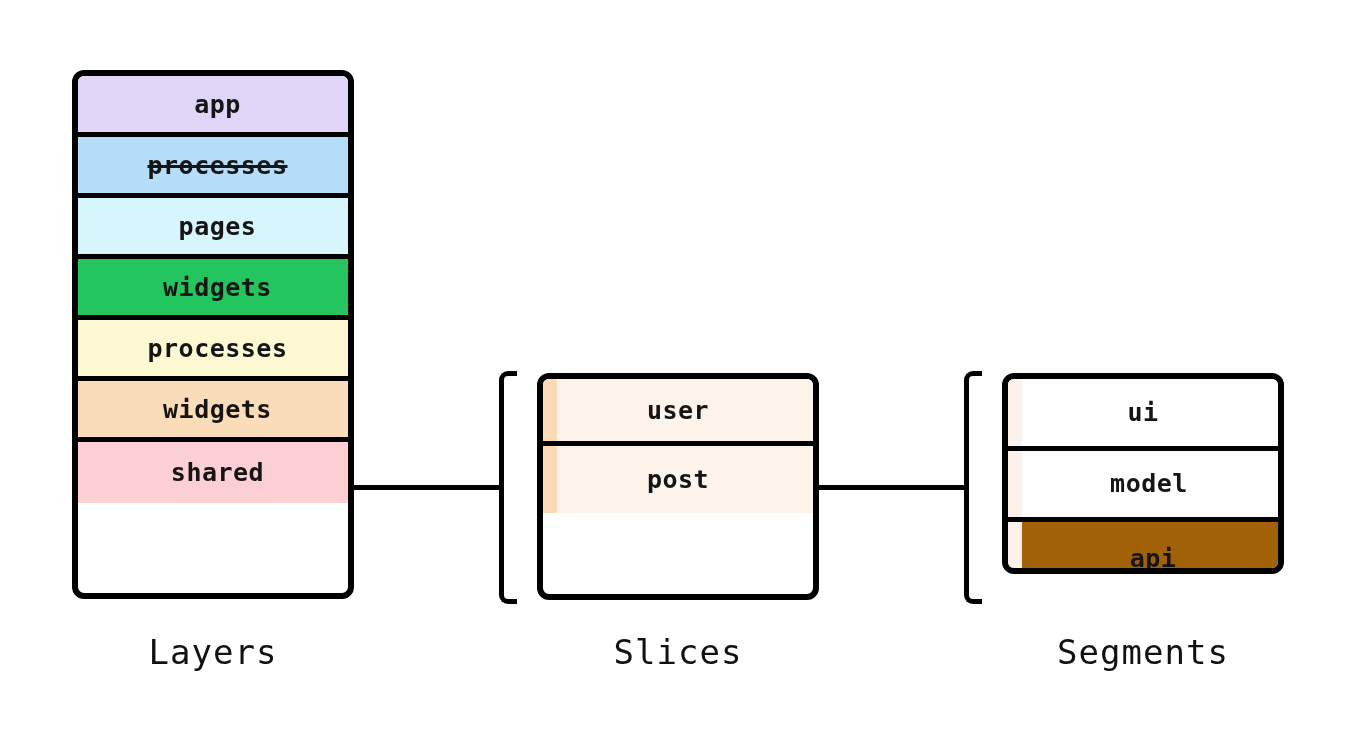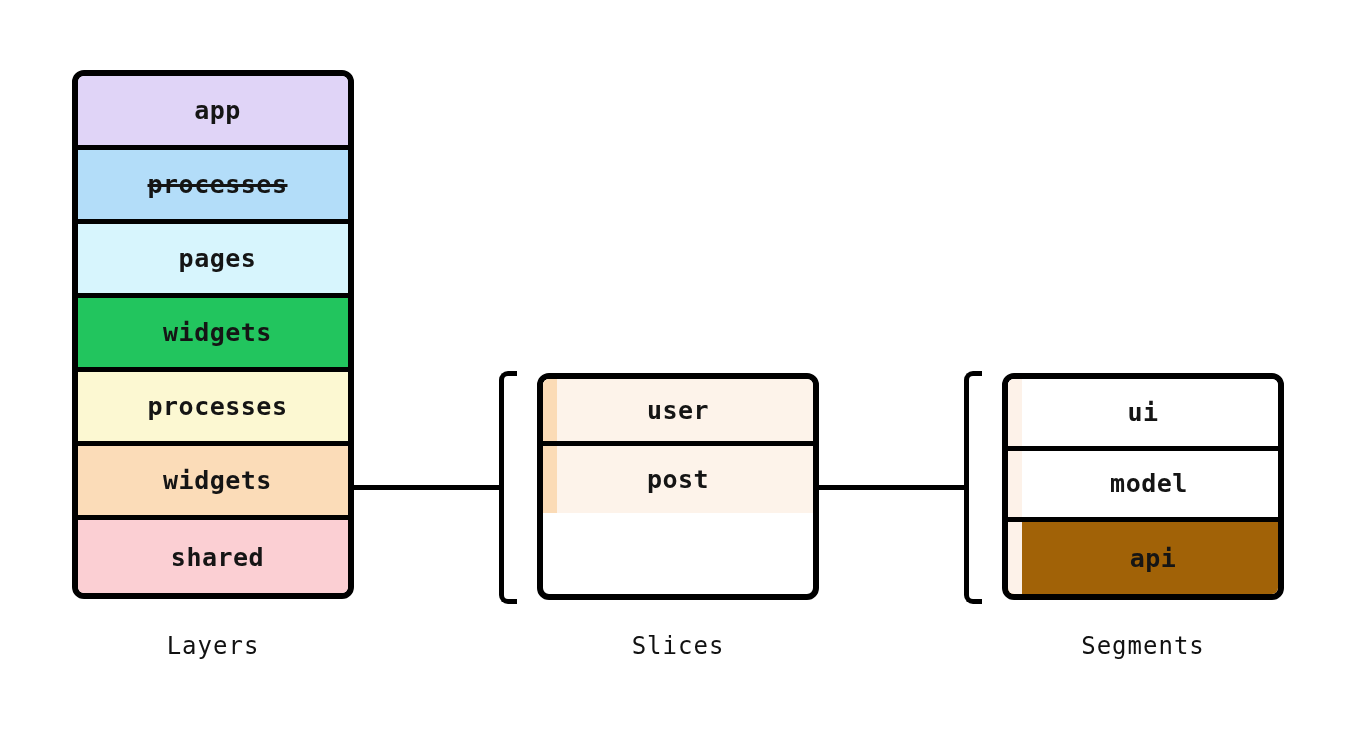--- a/index.html
+++ b/index.html
@@ -75,41 +75,41 @@
   }
 
   
   #layers-box {
     left: 72px;
     top: 70px;
     width: 282px;
     height: 529px;
   }
   #layers-box .cell {
-    height: 74px;
+    height: 61px;
     padding-left: 9px;
   }
 
   
   #slices-box {
     left: 537px;
     top: 373px;
     width: 282px;
     height: 227px;
   }
   #slices-box .cell {
     height: 67px;
   }
 
   
   #segments-box {
     left: 1002px;
     top: 373px;
     width: 282px;
-    height: 227px;
+    height: 201px;
   }
   #segments-box .cell {
     height: 71.66px;
   }
 
   
   .bracket {
     position: absolute;
     box-sizing: border-box;
     border: 5px solid #000000;
@@ -148,21 +148,21 @@
     width: 147px;
   }
 
   
   .caption {
     position: absolute;
     top: 632px;
     width: 282px;
     text-align: center;
     font-family: "DejaVu Sans Mono", "Liberation Mono", monospace;
-    font-size: 24px;
+    font-size: 34px;
     font-weight: 400;
     color: #111111;
     letter-spacing: 1px;
     line-height: 1.2;
     white-space: nowrap;
   }
   #caption-layers   { left: 72px;   }
   #caption-slices   { left: 537px;  }
   #caption-segments { left: 1002px; }
 </style>

